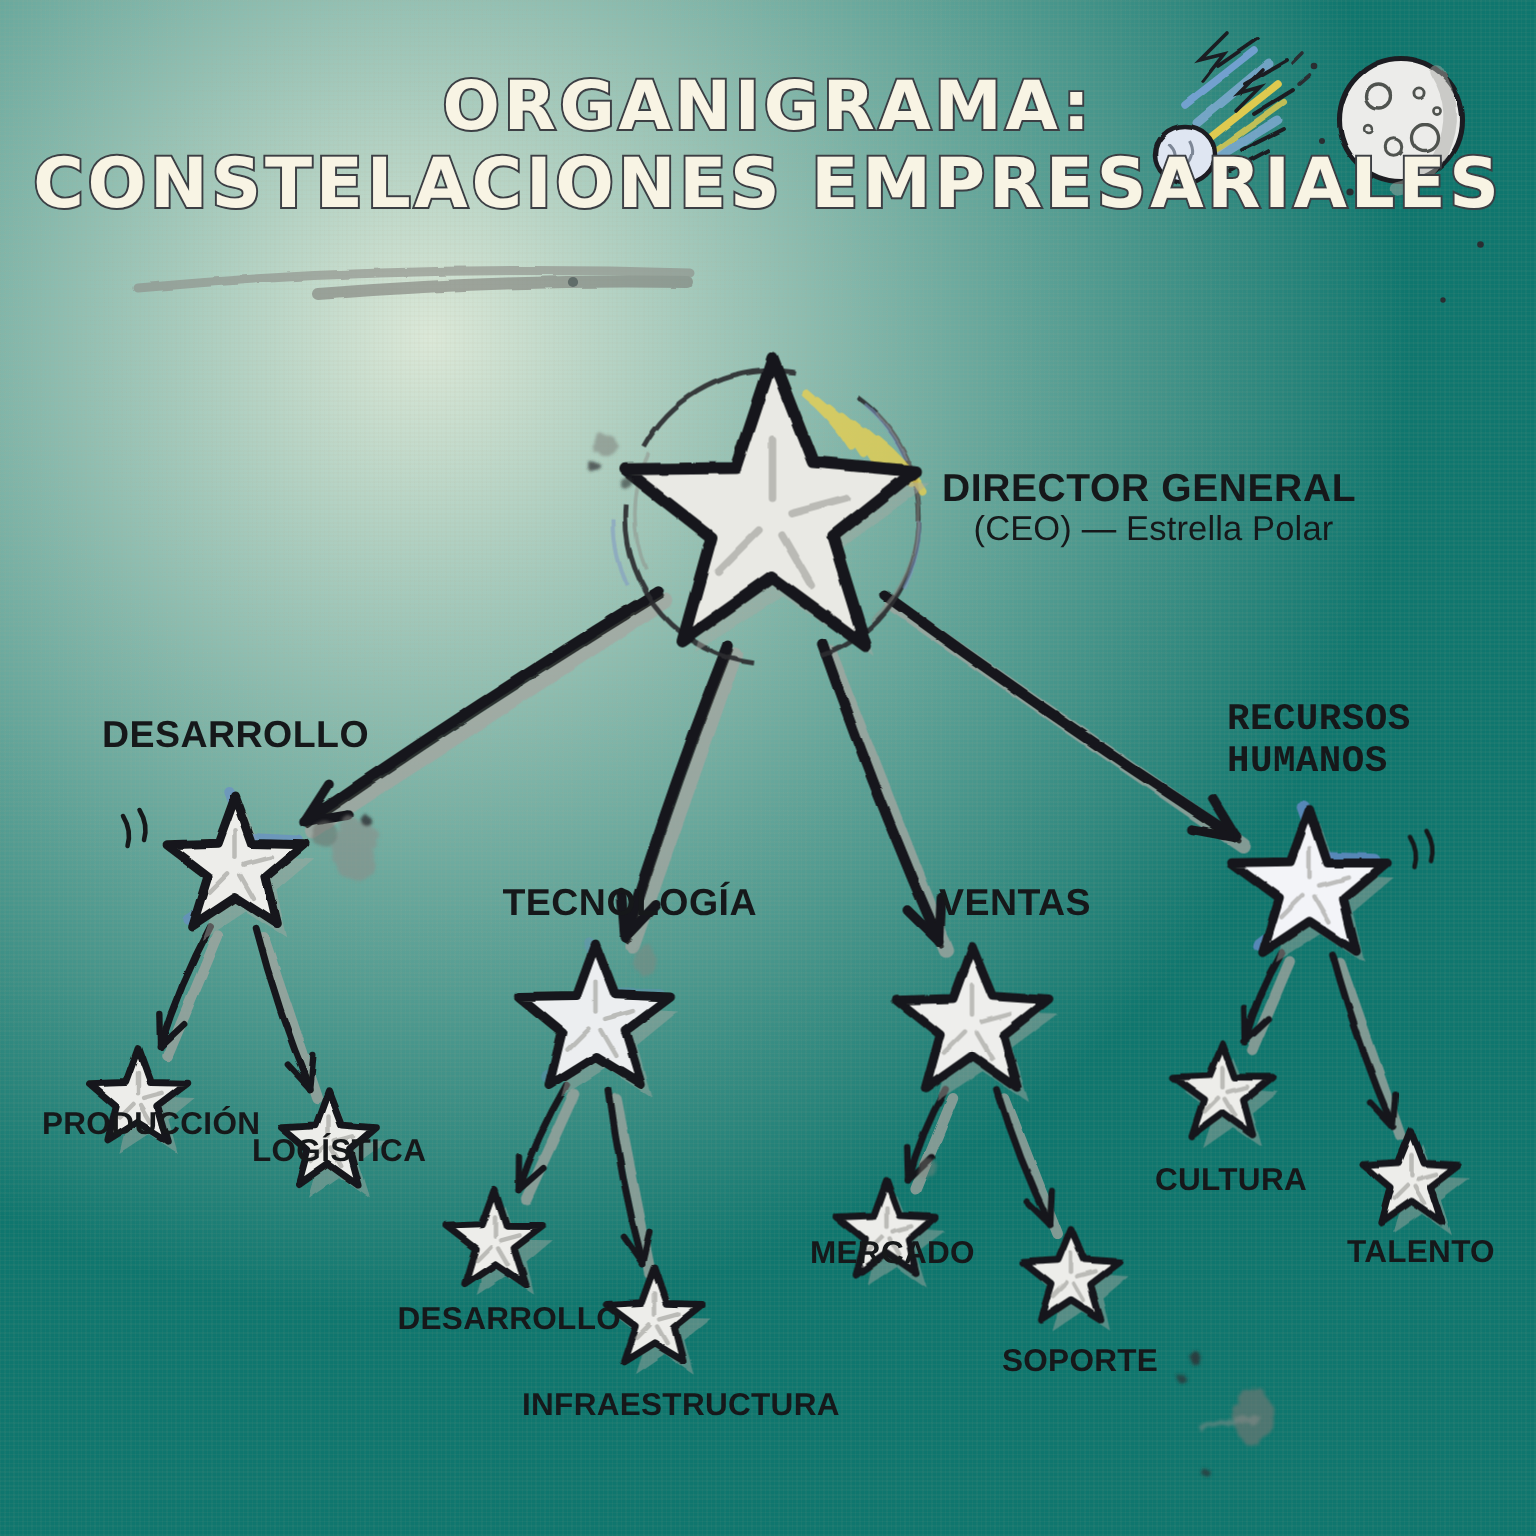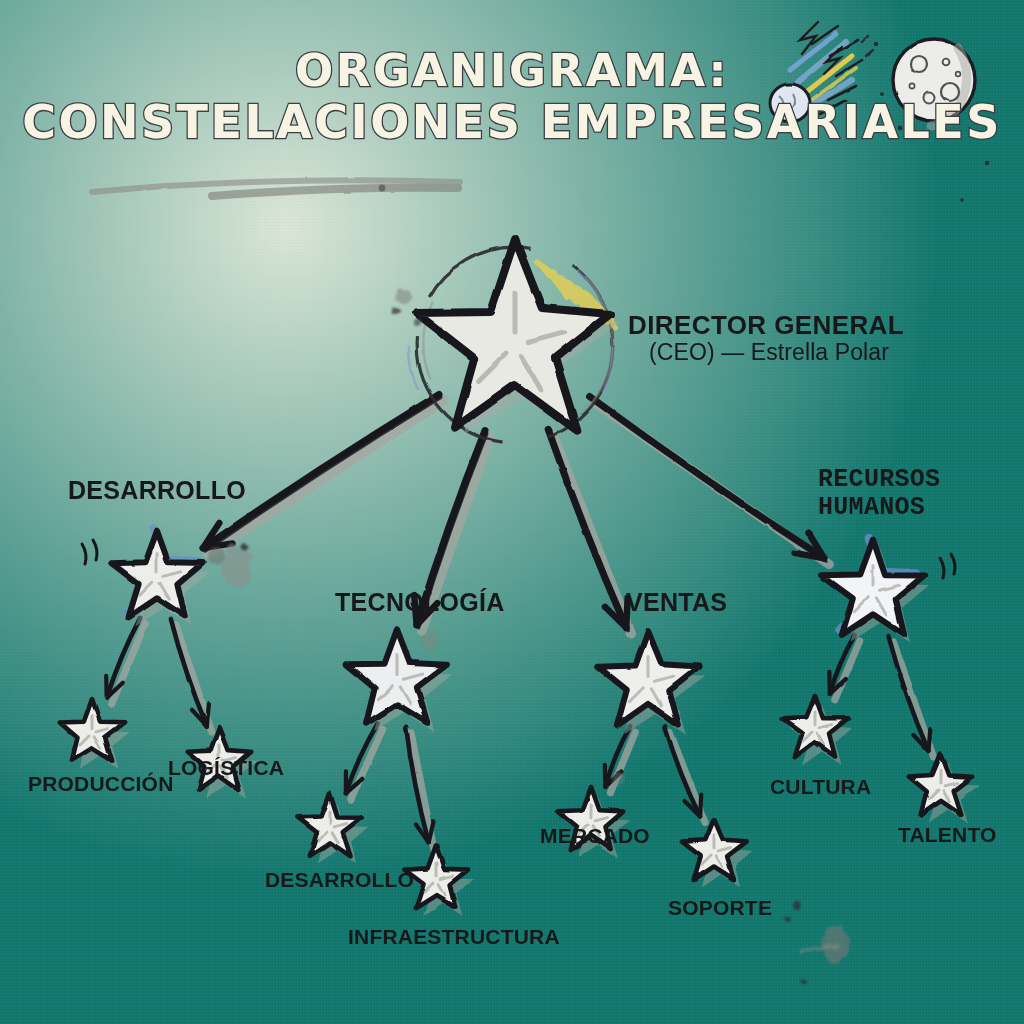--- a/index.html
+++ b/index.html
@@ -442,21 +442,21 @@
       <div class="lbl lbl-l2" style="left: 335px; top: 588px; text-align: center;">
         <div>TECNOLOGÍA</div>
       </div>
       <div class="lbl lbl-l2" style="left: 600px; top: 588px; margin-left: 26px;">
         <div>VENTAS</div>
       </div>
       <div class="lbl lbl-l2" style="left: 818px; top: 466px; font-family: Liberation Mono, monospace;">
         <div>RECURSOS</div>
         <div>HUMANOS</div>
       </div>
-      <div class="lbl lbl-l3" style="left: 28px; top: 772px;">
+      <div class="lbl lbl-l3" style="left: 28px; top: 738px;">
         <div>PRODUCCIÓN</div>
       </div>
       <div class="lbl lbl-l3" style="left: 168px; top: 756px;">
         <div>LOGÍSTICA</div>
       </div>
       <div class="lbl lbl-l3" style="left: 265px; top: 868px; text-align: center;">
         <div>DESARROLLO</div>
       </div>
       <div class="lbl lbl-l3" style="left: 348px; top: 925px;">
         <div>INFRAESTRUCTURA</div>

